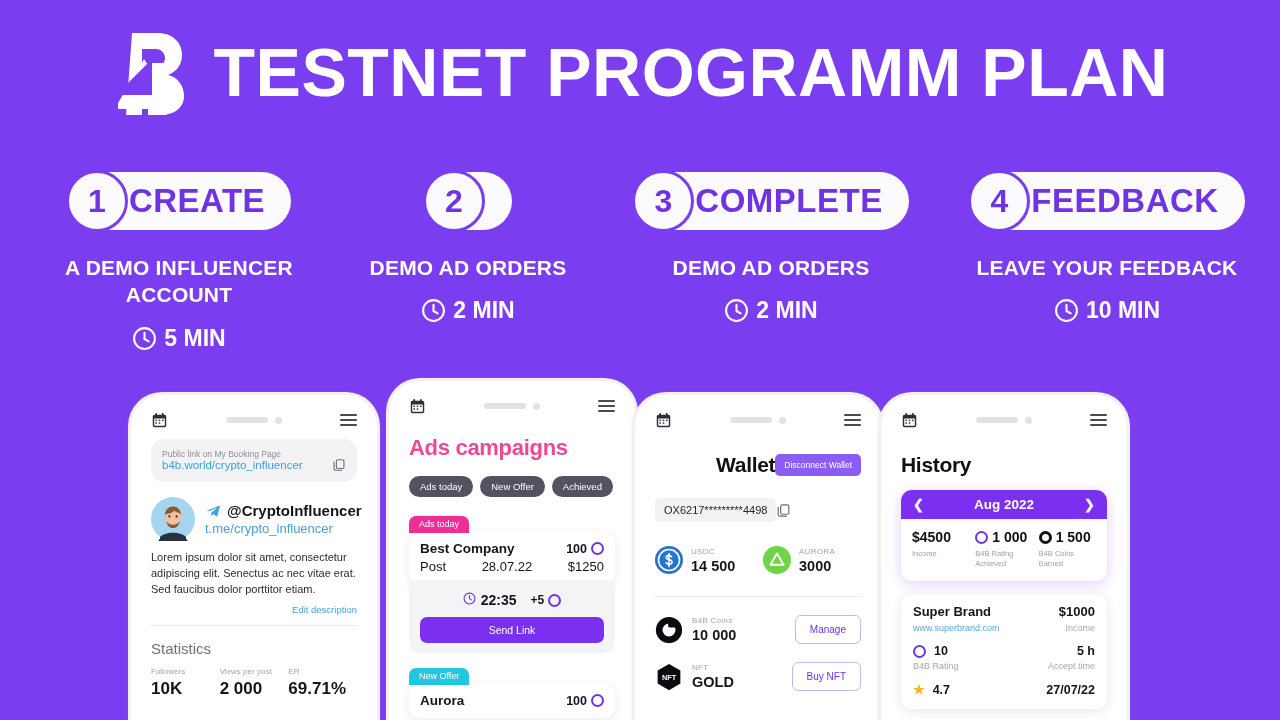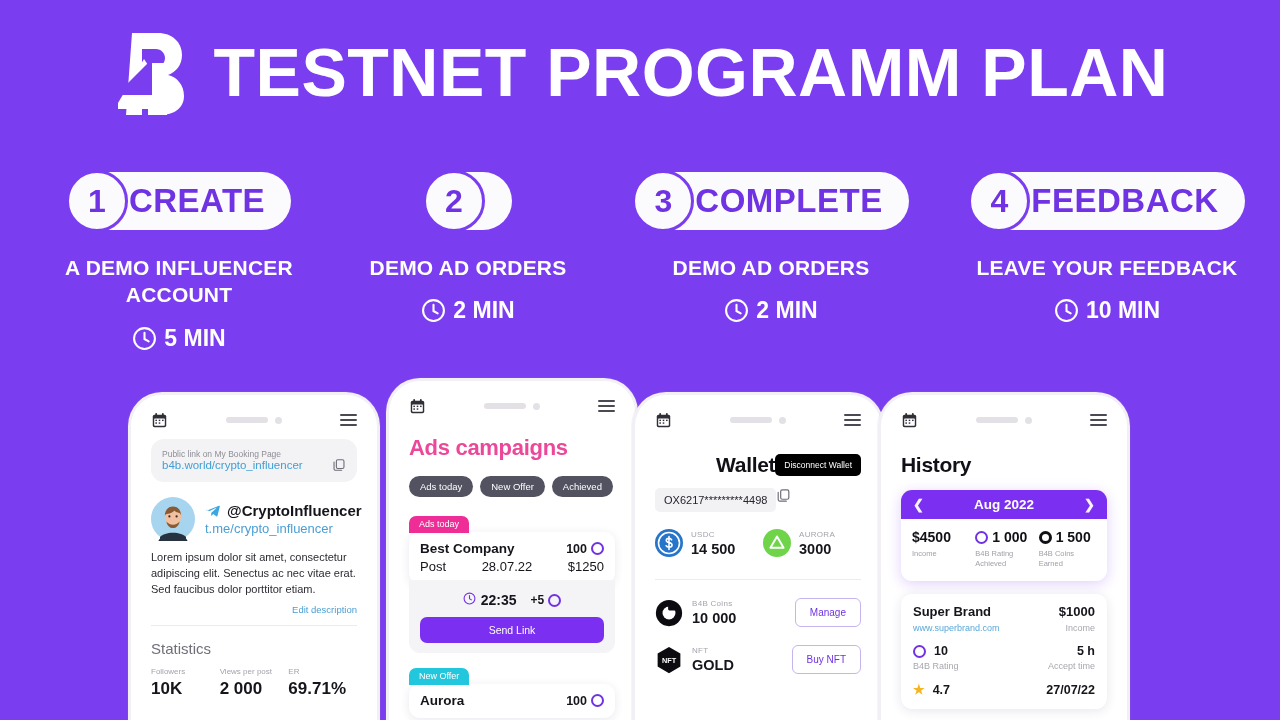--- a/index.html
+++ b/index.html
@@ -186,24 +186,24 @@
   .plus5 { display: flex; align-items: center; gap: 4px; font-size: 12px; font-weight: bold; color: #15151b; }
   .send-btn {
     margin-top: 9px; background: #7B2FF0; color: #fff;
     border-radius: 7px; text-align: center;
     font-size: 10.5px; padding: 7px 0;
   }
 
   
   .ph3-head { display: flex; align-items: center; justify-content: flex-end; margin-top: 14px; }
   .ph3-title { font-size: 21px; font-weight: bold; color: #101016; letter-spacing: -0.3px; }
-  .disc-btn { background: #000000; color: #fff; font-size: 8.5px; border-radius: 5px; padding: 6px 9px; white-space: nowrap; }
-  .addr-row { display: flex; align-items: flex-start; gap: 0; margin-top: 11px; }
+  .disc-btn { background: #8b5cf6; color: #fff; font-size: 8.5px; border-radius: 5px; padding: 6px 9px; white-space: nowrap; }
+  .addr-row { display: flex; align-items: flex-end; gap: 0; margin-top: 21px; }
   .addr { background: #f2f2f5; border-radius: 5px; font-size: 11px; color: #24242c; padding: 6px 9px; }
-  .coins-row { display: flex; margin-top: 17px; gap: 10px; align-items: center; }
+  .coins-row { display: flex; margin-top: 24px; gap: 10px; align-items: center; }
   .coin-cell { flex: 1; display: flex; align-items: center; gap: 8px; }
   .coin-ico { width: 28px; height: 28px; flex: 0 0 auto; }
   .coin-k { font-size: 8px; color: #a3a3ad; letter-spacing: 0.3px; }
   .coin-v { font-size: 14.5px; font-weight: bold; color: #15151b; margin-top: 2px; }
   .hr3 { height: 1px; background: #ececf0; margin-top: 22px; }
   .asset-row { display: flex; align-items: center; margin-top: 18px; gap: 9px; }
   .asset-meta { flex: 1; }
   .asset-btn {
     border: 1px solid #c6b4ee; color: #7033e3;
     border-radius: 6px; font-size: 10px;

